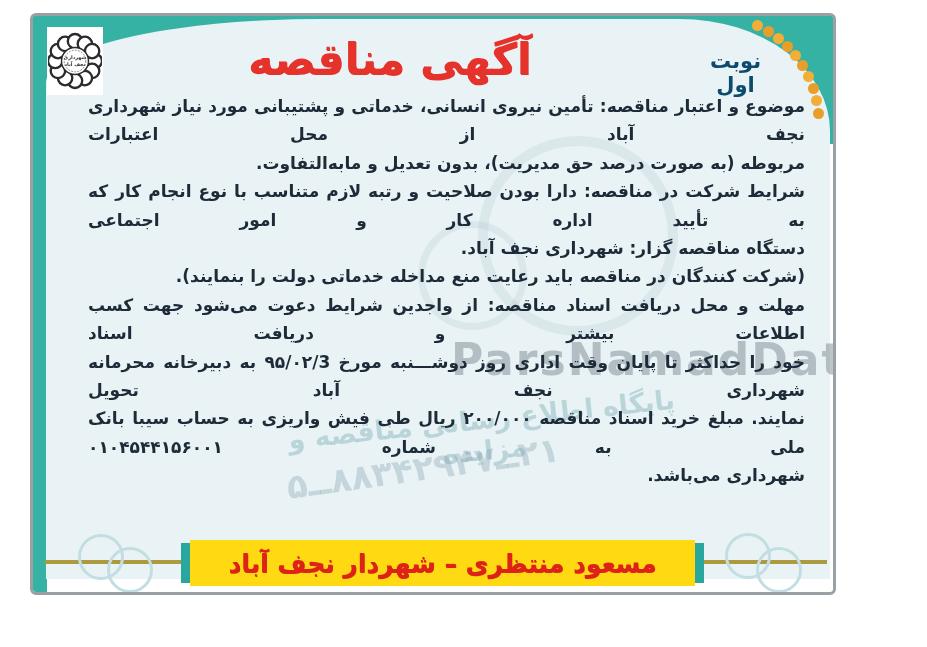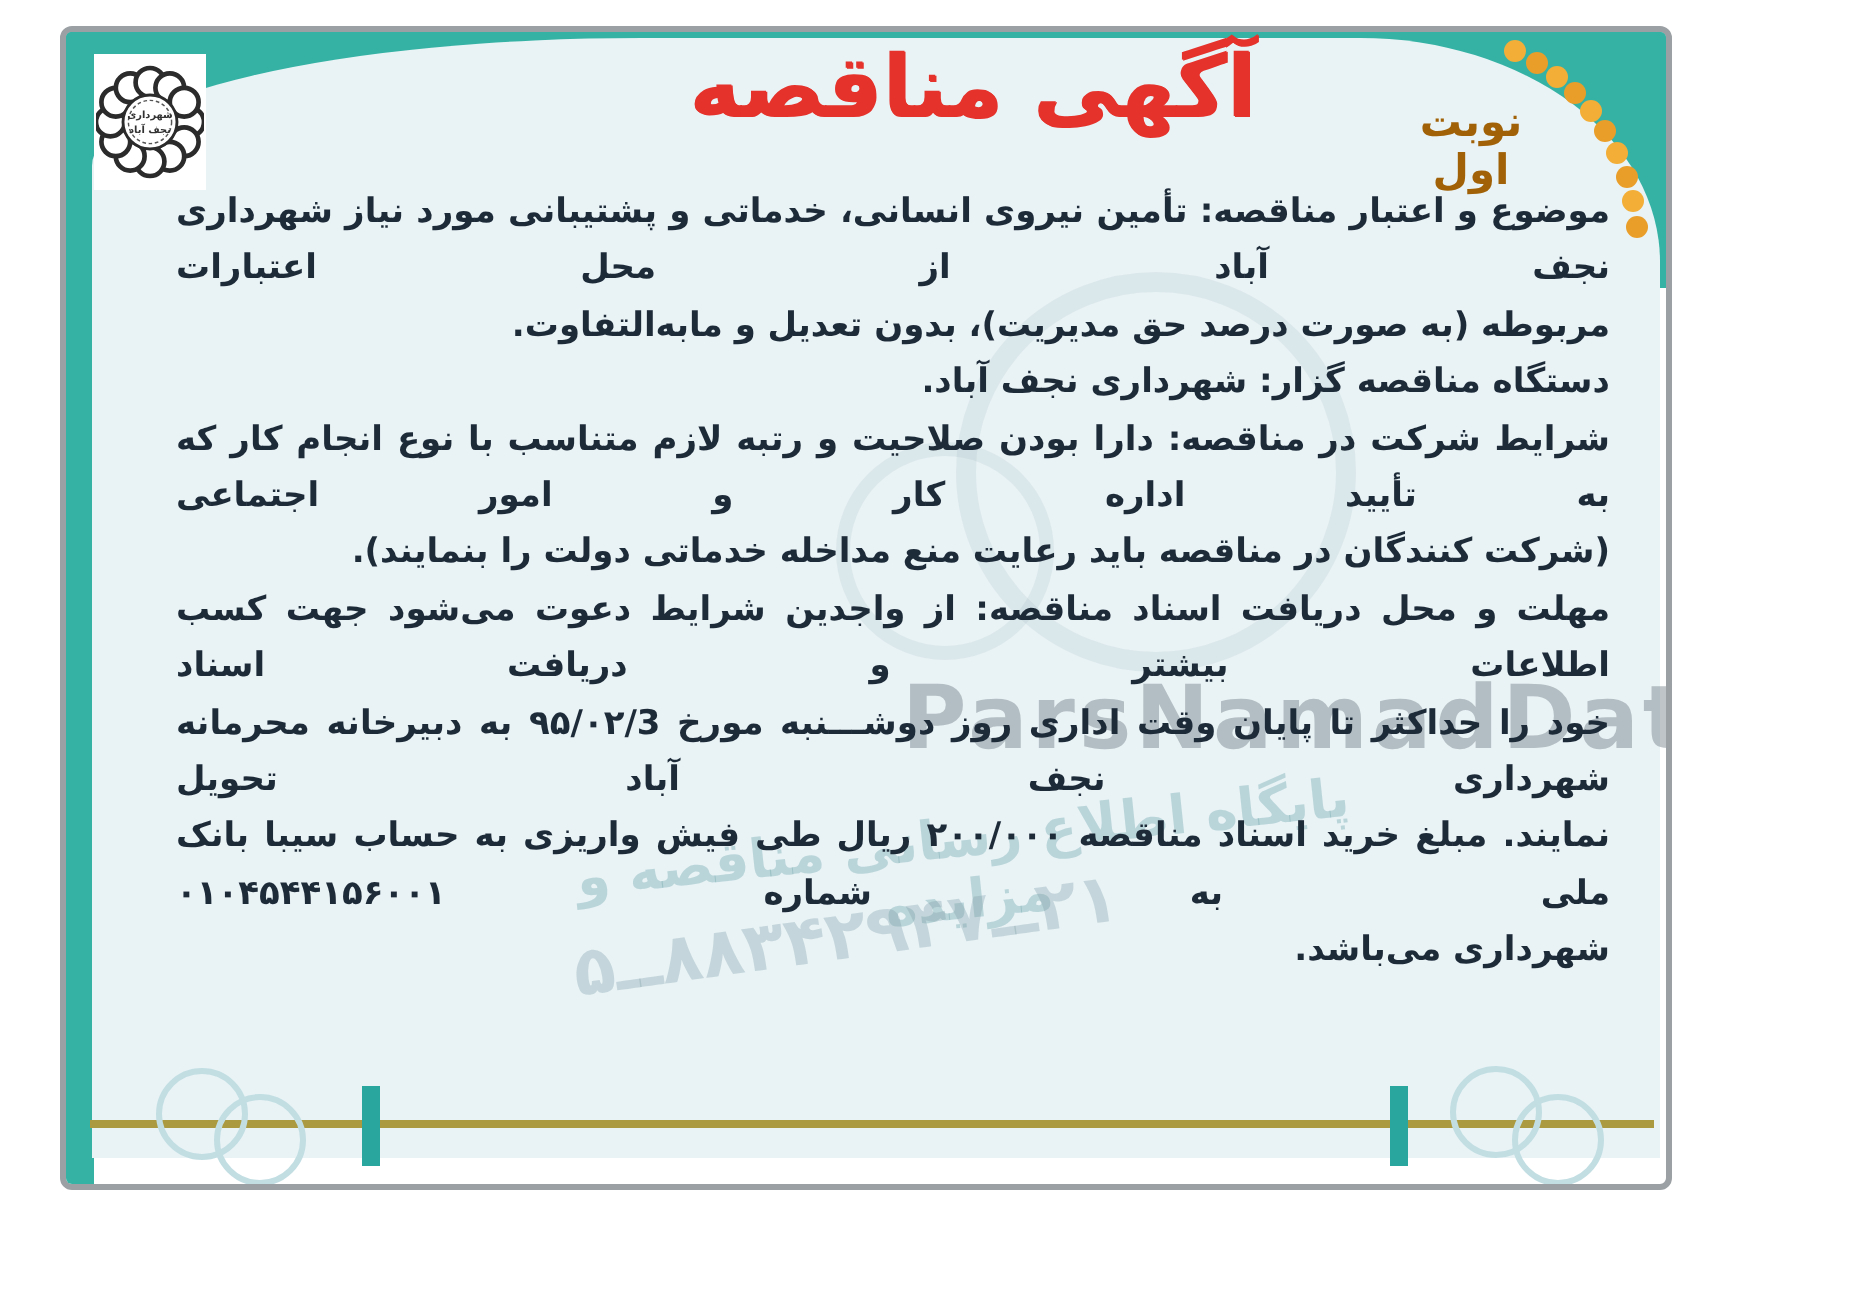--- a/index.html
+++ b/index.html
@@ -27,27 +27,27 @@
   .dot{position:absolute;width:11px;height:11px;border-radius:50%;z-index:4;}
   .dot.a{background:#f3ae38;}
   .dot.b{background:#ea9e2a;}
   
   .logo-box{
     position:absolute;left:14px;top:11px;width:56px;height:68px;
     background:#ffffff;z-index:5;display:flex;align-items:center;justify-content:center;
   }
   
   .title{
-    position:absolute;left:215px;top:3px;width:380px;z-index:5;
-    font-size:43px;font-weight:bold;color:#e5322b;text-align:right;
+    position:absolute;left:215px;top:18px;width:380px;z-index:5;
+    font-size:43px;font-weight:bold;color:#e5322b;text-align:left;
     direction:rtl;text-shadow:0.6px 0.6px 0 #e5322b;
   }
   .issue{
     position:absolute;left:655px;top:33px;width:95px;z-index:5;
-    font-size:21px;font-weight:bold;color:#a16207;text-align:center;direction:rtl;
+    font-size:21px;font-weight:bold;color:#0c4a6e;text-align:center;direction:rtl;
   }
   
   .body-text{
     position:absolute;left:30px;right:28px;top:76px;z-index:3;
     direction:rtl;color:#1d2a38;font-size:17px;font-weight:bold;
   }
   .bline{line-height:28.4px;text-align:right;white-space:nowrap;margin-left:25px;}
   .bline.fill{white-space:normal;text-align:justify;text-align-last:justify;}
   
   .wm{position:absolute;pointer-events:none;}
@@ -134,30 +134,31 @@
 
   <div class="wm wm-ring big"></div>
   <div class="wm wm-ring small"></div>
   <div class="wm wm-latin">ParsNamadData</div>
   <div class="wm wm-fa">پایگاه اطلاع رسانی مناقصه و مزایده</div>
   <div class="wm wm-phone">۲۱ــ۸۸۳۴۲۹۴۷ــ۵</div>
 
   <div class="body-text">
       <div class="bline fill">موضوع و اعتبار مناقصه: تأمین نیروی انسانی، خدماتی و پشتیبانی مورد نیاز شهرداری نجف آباد از محل اعتبارات</div>
       <div class="bline">مربوطه (به صورت درصد حق مدیریت)، بدون تعدیل و مابه‌التفاوت.</div>
+      <div class="bline fill">شرایط شرکت در مناقصه: دارا بودن صلاحیت و رتبه لازم متناسب با نوع انجام کار که به تأیید اداره کار و امور اجتماعی</div>
       <div class="bline">دستگاه مناقصه گزار: شهرداری نجف آباد.</div>
-      <div class="bline fill">شرایط شرکت در مناقصه: دارا بودن صلاحیت و رتبه لازم متناسب با نوع انجام کار که به تأیید اداره کار و امور اجتماعی</div>
       <div class="bline">(شرکت کنندگان در مناقصه باید رعایت منع مداخله خدماتی دولت را بنمایند).</div>
       <div class="bline fill">مهلت و محل دریافت اسناد مناقصه: از واجدین شرایط دعوت می‌شود جهت کسب اطلاعات بیشتر و دریافت اسناد</div>
       <div class="bline fill">خود را حداکثر تا پایان وقت اداری روز دوشـــنبه مورخ ۹۵/۰۲/3 به دبیرخانه محرمانه شهرداری نجف آباد تحویل</div>
       <div class="bline fill">نمایند. مبلغ خرید اسناد مناقصه ۲۰۰/۰۰۰ ریال طی فیش واریزی به حساب سیبا بانک ملی به شماره ۰۱۰۴۵۴۴۱۵۶۰۰۱</div>
       <div class="bline">شهرداری می‌باشد.</div>
     </div>
 
   <div class="rule"></div>
   <div class="ring" style="left:45px;top:518px"></div>
   <div class="ring" style="left:74px;top:531px"></div>
   <div class="ring" style="left:692px;top:517px"></div>
   <div class="ring" style="left:723px;top:531px"></div>
   <div class="sig-cap" style="left:148px"></div>
   <div class="sig-cap" style="left:662px"></div>
+  <div class="sig-band">مسعود منتظری – شهردار نجف آباد</div>
 
 </div>
 
 </body></html>

